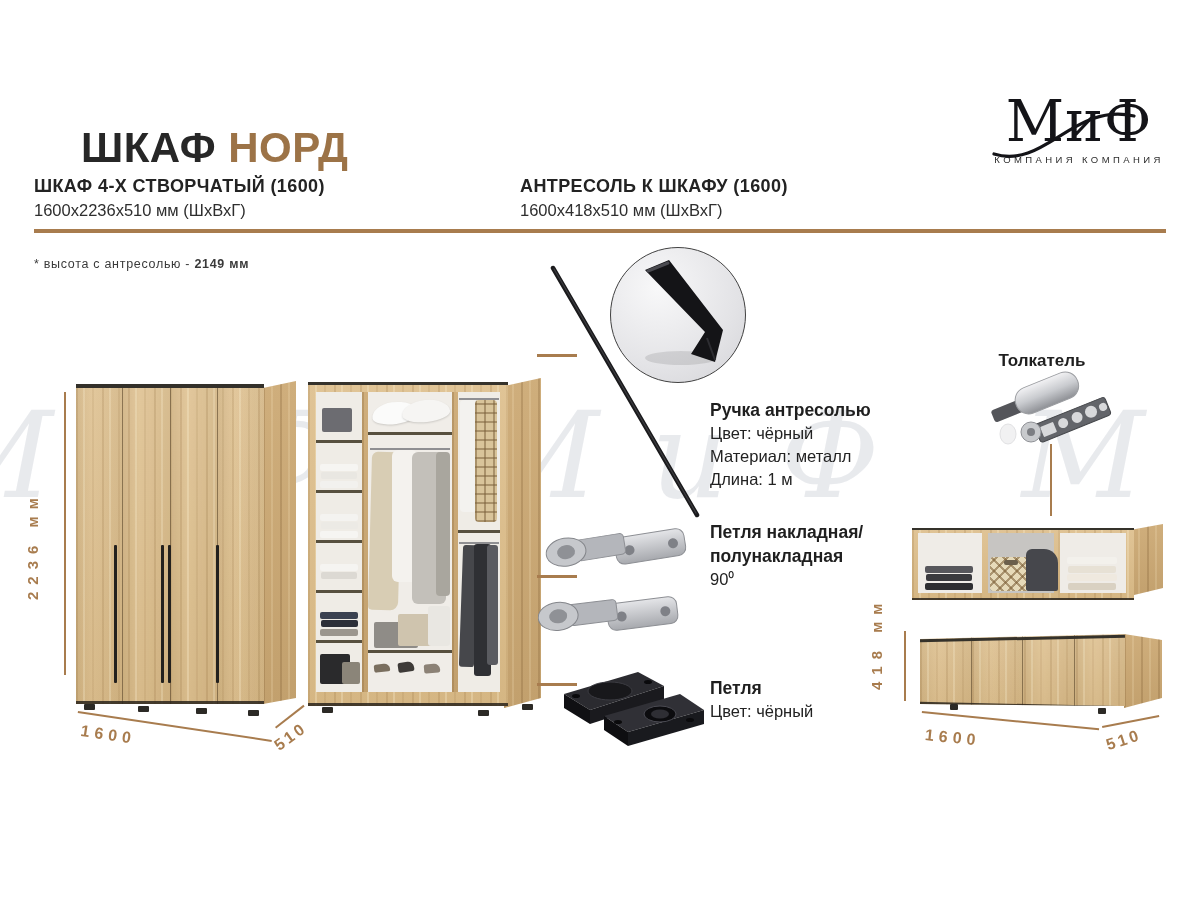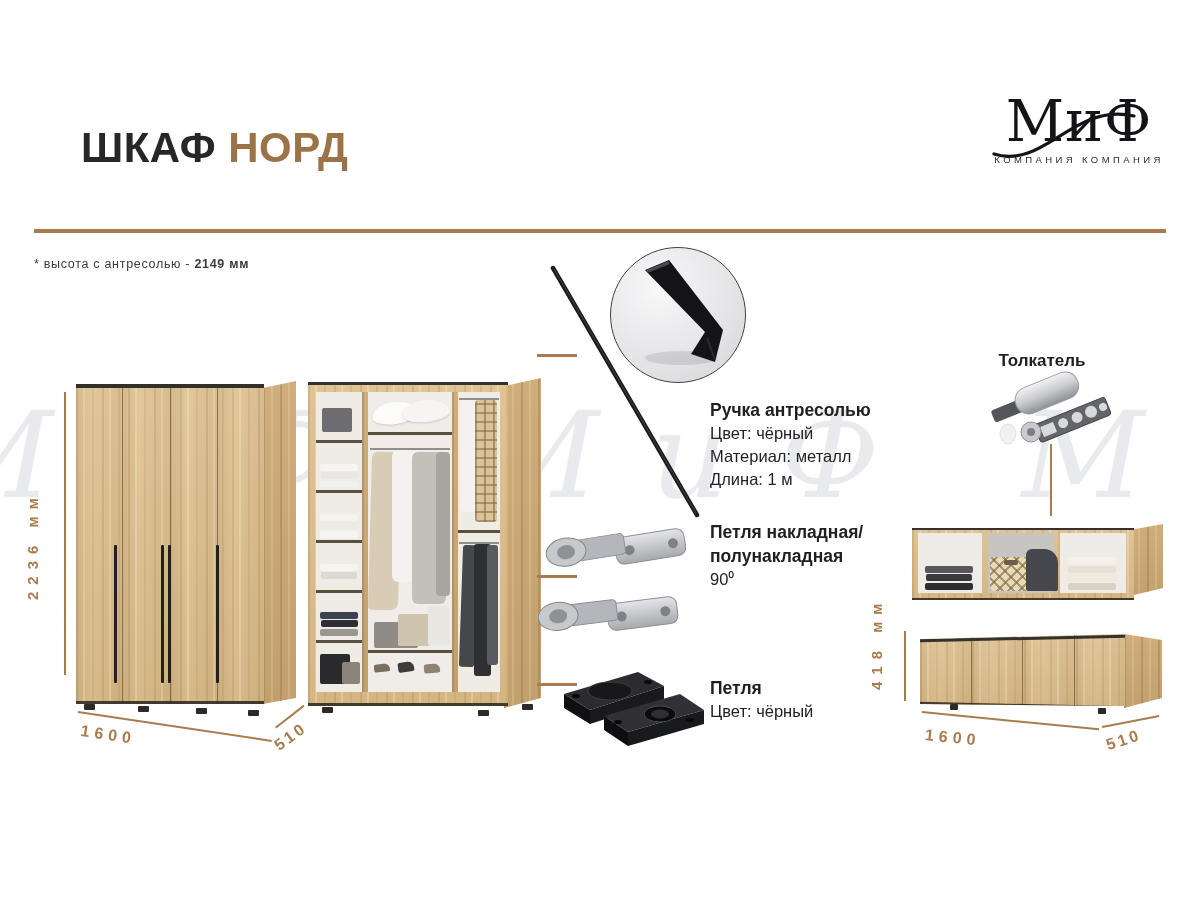--- a/index.html
+++ b/index.html
@@ -60,21 +60,29 @@
 
 <div class="page">
 
   <div class="watermark">МиФ МиФ МиФ МиФ МиФ</div>
 
   <div class="abs z title">
     <span>ШКАФ</span>
     <span class="accent">НОРД</span>
   </div>
 
-
+  <div class="abs z" style="left:34px;top:176px;">
+    <div class="prod-name">ШКАФ 4-Х СТВОРЧАТЫЙ (1600)</div>
+    <div class="prod-dims">1600x2236x510 мм (ШхВхГ)</div>
+  </div>
+
+  <div class="abs z" style="left:520px;top:176px;">
+    <div class="prod-name">АНТРЕСОЛЬ К ШКАФУ (1600)</div>
+    <div class="prod-dims">1600x418x510 мм (ШхВхГ)</div>
+  </div>
 
   <div class="abs z divider"></div>
 
   <div class="abs z footnote">
     <span>* высота с антресолью - </span><b>2149 мм</b>
   </div>
 
   <div class="abs z logo">
     <div class="logo-name">МиФ</div>
     <svg width="180" height="78" viewBox="0 0 180 78" style="position:absolute;left:0;top:0;pointer-events:none;">

